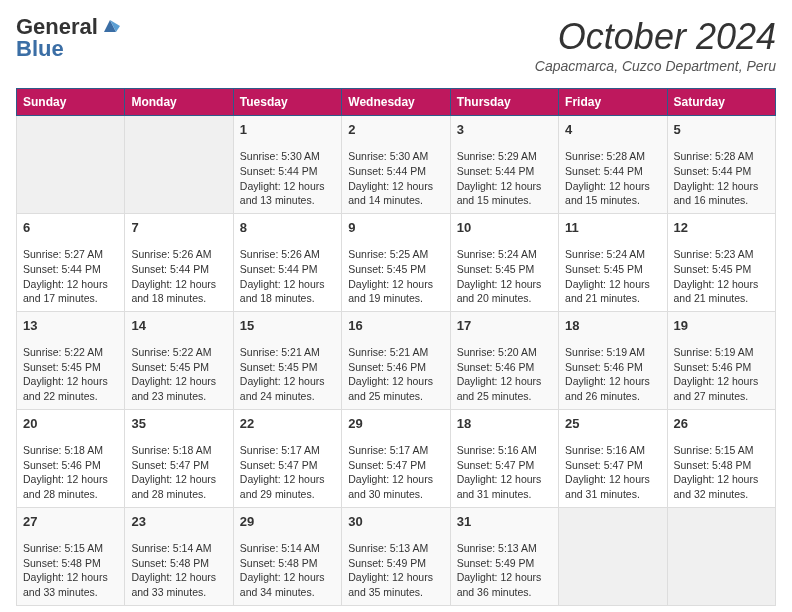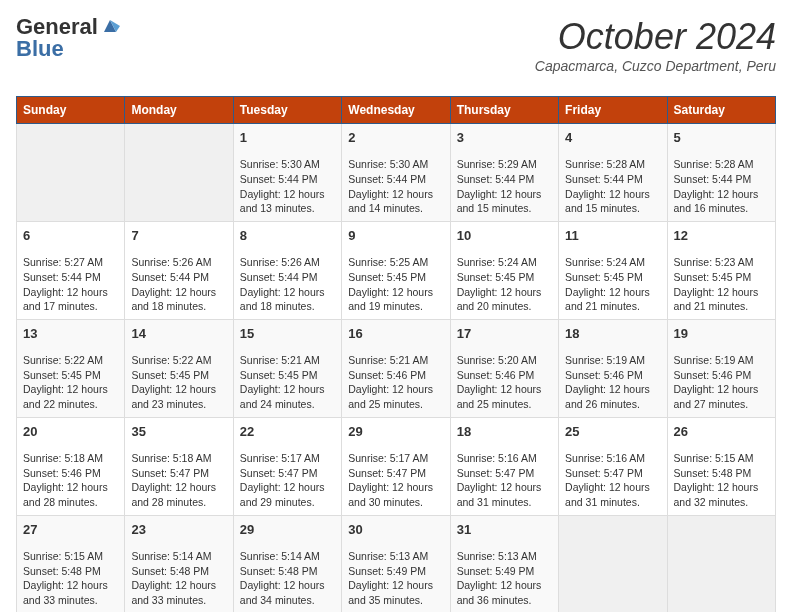--- a/index.html
+++ b/index.html
@@ -7,21 +7,21 @@
       font-family: Arial, sans-serif;
       background: #fff;
       width: 792px;
       min-height: 612px;
       padding: 16px;
     }
     .header-area {
       display: flex;
       justify-content: space-between;
       align-items: flex-start;
-      margin-bottom: 22px;
+      margin-bottom: 14px;
     }
     .logo {
       display: flex;
       flex-direction: column;
       align-items: flex-start;
     }
     .logo-general {
       font-size: 22px;
       font-weight: bold;
       color: #333;
@@ -45,21 +45,21 @@
     .subtitle {
       font-size: 14px;
       color: #555;
     }
     table {
       width: 100%;
       border-collapse: collapse;
       font-size: 11px;
     }
     thead tr th {
-      background-color: #c2410c;
+      background-color: #be185d;
       color: #fff;
       text-align: left;
       padding: 6px 6px;
       font-size: 12px;
       font-weight: bold;
       border: 1px solid #2e5a8a;
     }
     tbody tr td {
       vertical-align: top;
       padding: 5px 6px;

